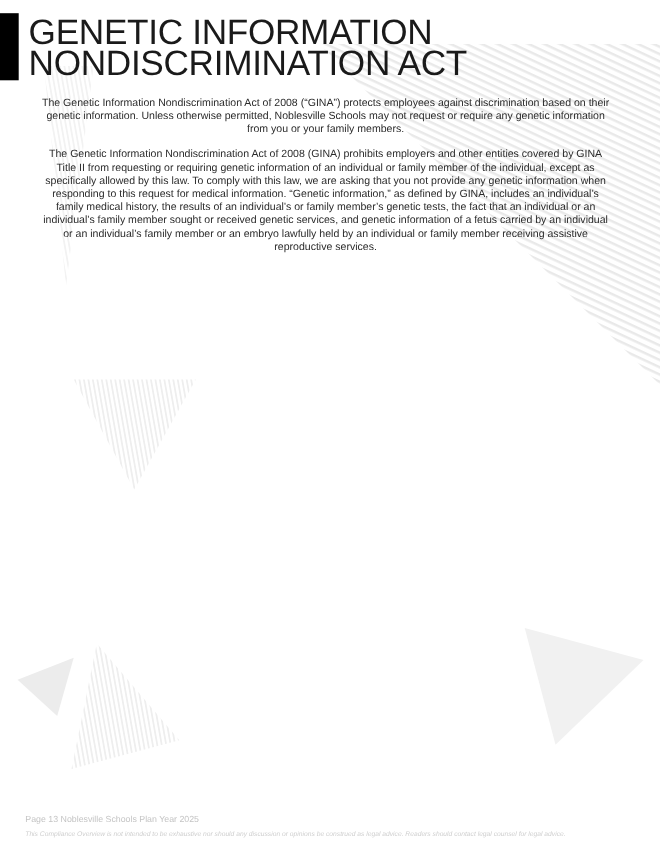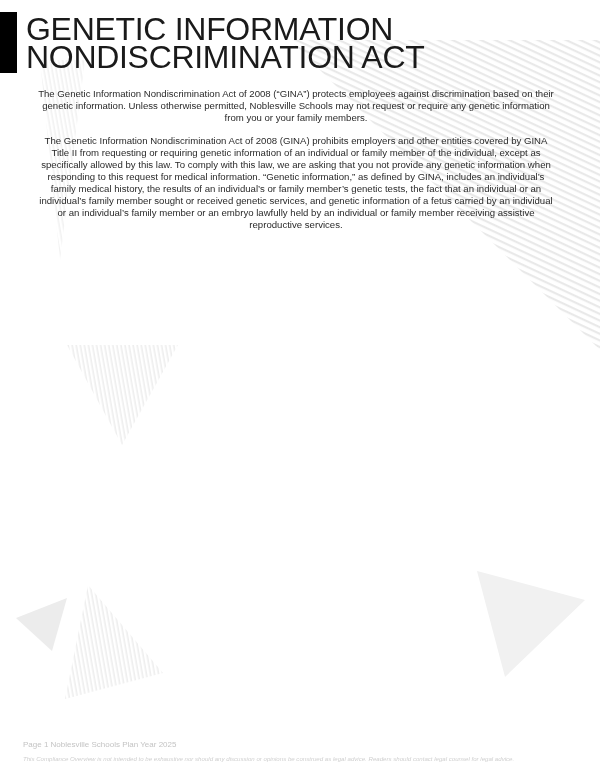--- a/index.html
+++ b/index.html
@@ -73,14 +73,14 @@
 
 <h1 class="page-title">
   <span>GENETIC INFORMATION NONDISCRIMINATION ACT</span><br>
 </h1>
 
 <div class="content">
   <p class="para">The Genetic Information Nondiscrimination Act of 2008 (“GINA”) protects employees against discrimination based on their genetic information.  Unless otherwise permitted, Noblesville Schools may not request or require any genetic information from you or your family members.</p>
   <p class="para">The Genetic Information Nondiscrimination Act of 2008 (GINA) prohibits employers and other entities covered by GINA Title II from requesting or requiring genetic information of an individual or family member of the individual, except as specifically allowed by this law. To comply with this law, we are asking that you not provide any genetic information when responding to this request for medical information. “Genetic information,” as defined by GINA, includes an individual’s family medical history, the results of an individual’s or family member’s genetic tests, the fact that an individual or an individual’s family member sought or received genetic services, and genetic information of a fetus carried by an individual or an individual’s family member or an embryo lawfully held by an individual or family member receiving assistive reproductive services.</p>
 </div>
 
-<div class="footer-page">Page 1  Noblesville Schools  Plan Year 2025</div>
+<div class="footer-page">Page 13  Noblesville Schools  Plan Year 2025</div>
 <div class="footer-disclaimer">This Compliance Overview is not intended to be exhaustive nor should any discussion or opinions be construed as legal advice. Readers should contact legal counsel for legal advice.</div>
 
 </body></html>

